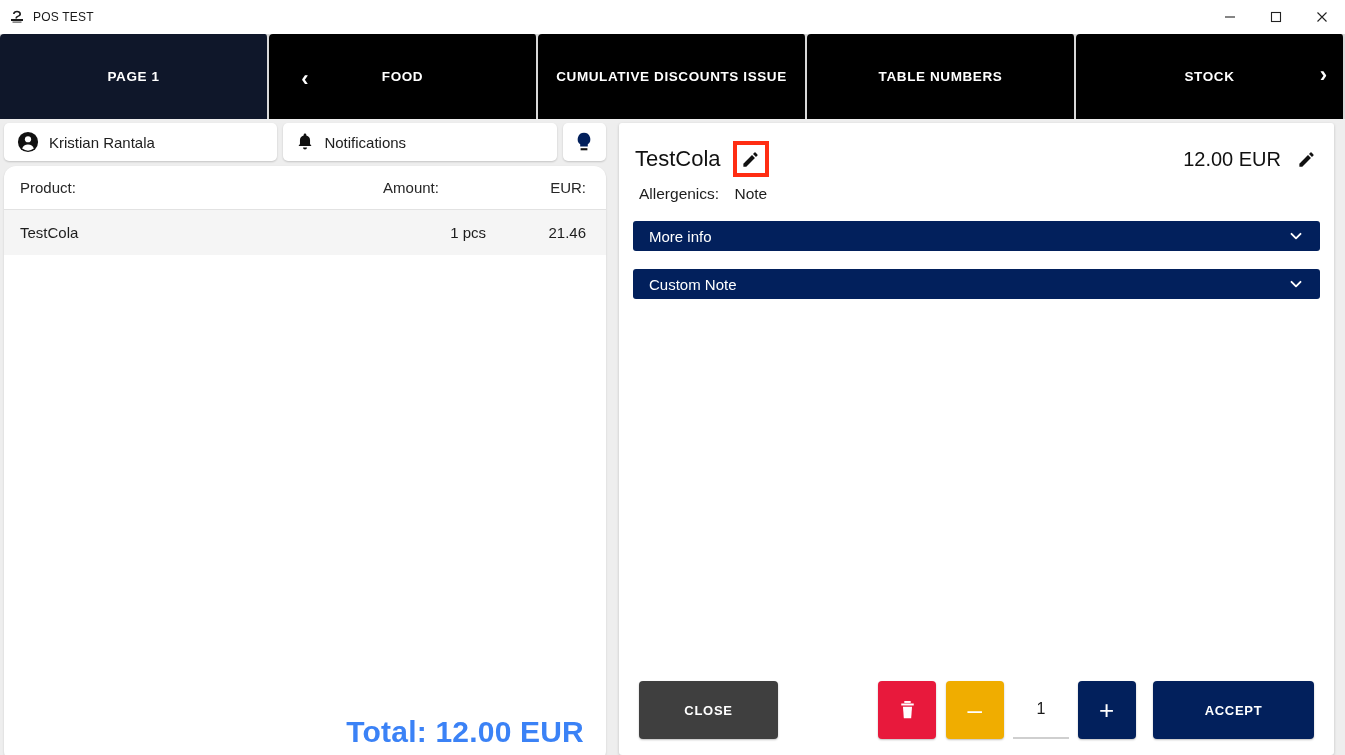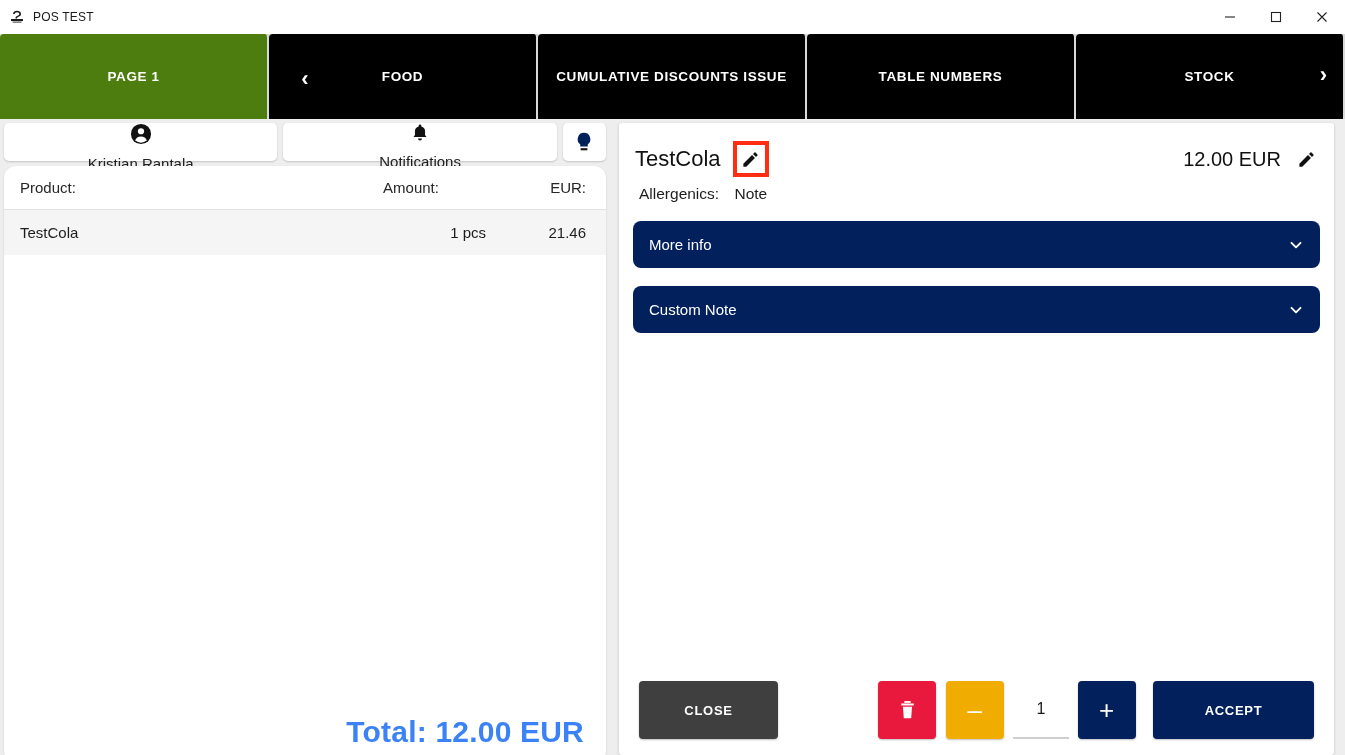--- a/index.html
+++ b/index.html
@@ -34,21 +34,21 @@
   }
   .tab {
     flex: 1 1 0; background: #000000; color: #ffffff;
     display: flex; align-items: center; justify-content: center;
     font-size: 13.5px; font-weight: bold; letter-spacing: .6px;
     border-right: 2px solid #d9d9d9;
     border-top-left-radius: 4px; border-top-right-radius: 4px;
     text-align: center;
   }
   .tab:last-child { border-right: none; }
-  .tab.active { background: #4d7c0f; }
+  .tab.active { background: #0f172a; }
   .tab-arrow {
     position: absolute; top: 0; height: 85px; width: 40px;
     display: flex; align-items: center; justify-content: center;
     color: #ffffff; font-size: 22px; font-weight: bold;
   }
   .tab-arrow.left { left: 0; }
   .tab-arrow.right { right: 0; }
 
   
   .content { display: flex; height: 644px; background: #eeeeee; }
@@ -57,21 +57,20 @@
   .left {
     width: 611px; padding: 4px 5px 0 4px;
     display: flex; flex-direction: column;
   }
   .topbar { display: flex; gap: 6px; height: 38px; }
   .pill {
     background: #ffffff; border-radius: 5px;
     display: flex; align-items: center; gap: 10px;
     padding: 0 13px; font-size: 15px; color: #202020;
     box-shadow: 0 1px 2px rgba(0,0,0,.18);
-    flex-direction: column;
   }
   .pill.user { width: 278px; }
   .pill.notif { width: 278px; }
   .pill.bulb { width: 44px; justify-content: center; padding: 0; }
 
   .receipt {
     margin-top: 5px; background: #ffffff; border-radius: 12px;
     flex: 1; display: flex; flex-direction: column;
     box-shadow: 0 1px 2px rgba(0,0,0,.16);
     overflow: hidden;
@@ -117,22 +116,22 @@
     margin-left: 12px; width: 36px; height: 36px;
     border: 4px solid #ff2d12;
     display: flex; align-items: center; justify-content: center;
   }
   .price { margin-left: auto; font-size: 20px; color: #111; }
   .price-edit { margin-left: 16px; display: flex; align-items: center; }
   .allerg { padding: 8px 0 0 6px; font-size: 15.5px; color: #1d1d1d; }
   .allerg .lbl { margin-right: 11px; }
 
   .acc {
-    margin-top: 18px; background: #02205c; border-radius: 8px;
-    height: 47px; display: flex; align-items: center;
+    margin-top: 18px; background: #02205c; border-radius: 3px;
+    height: 30px; display: flex; align-items: center;
     padding: 0 16px; color: #ffffff; font-size: 15px;
   }
   .acc:first-of-type { margin-top: 22px; }
   .acc .chev { margin-left: auto; }
 
   .card-spacer { flex: 1; }
 
   .actions { display: flex; align-items: flex-end; padding: 0 6px; }
   .btn {
     border-radius: 4px; display: flex; align-items: center; justify-content: center;

